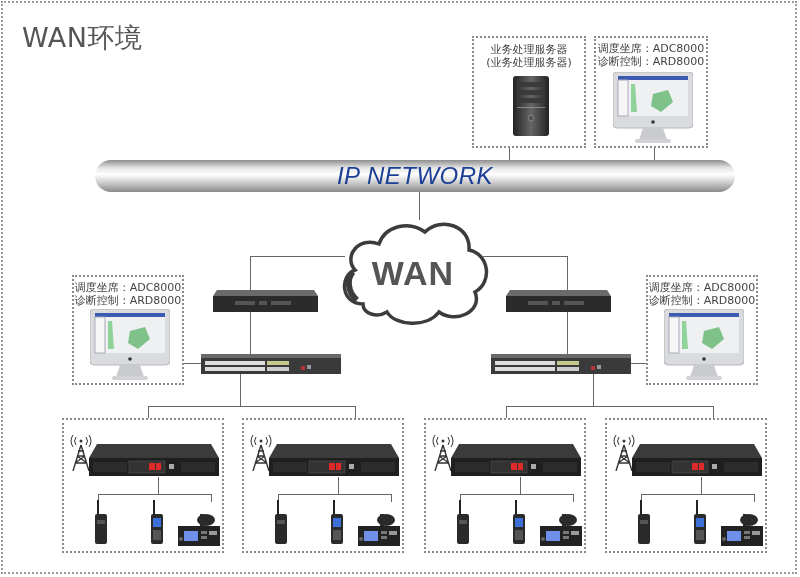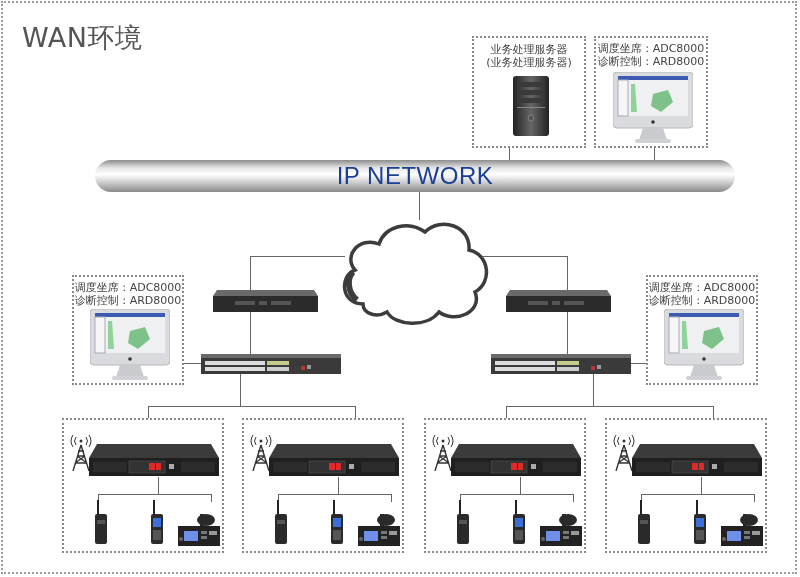--- a/index.html
+++ b/index.html
@@ -5,21 +5,21 @@
   html,body{margin:0;padding:0;background:#fff;}
   body{width:800px;height:577px;position:relative;overflow:hidden;font-family:"DejaVu Sans","Liberation Sans",sans-serif;}
   .abs{position:absolute;}
   .outer{left:1px;top:1px;width:796px;height:573px;border:2px dotted #9a9a9a;box-sizing:border-box;}
   .title{left:22px;top:20px;font-size:27px;color:#555;letter-spacing:0.5px;}
   .dbox{border:2px dotted #8a8a8a;box-sizing:border-box;background:#fff;}
   .lbl{font-size:11px;color:#444;line-height:13px;text-align:center;white-space:nowrap;}
   .line{background:#666;}
   .pipe{left:95px;top:160px;width:640px;height:32px;border-radius:16px;
     background:linear-gradient(#8d8d8d 0%,#e6e6e6 25%,#ffffff 45%,#d8d8d8 65%,#8a8a8a 100%);}
-  .pipe-text{left:0;top:0;width:640px;height:32px;line-height:32px;text-align:center;color:#1a3f94;font-size:24px;font-family:"Liberation Sans",sans-serif;letter-spacing:0.5px;}
+  .pipe-text{left:0;top:0;width:640px;height:32px;line-height:32px;text-align:center;color:#1a3f94;font-size:24px;font-family:"Liberation Sans",sans-serif;letter-spacing:0.5px;font-style:italic;}
   .router{width:105px;height:22px;}
   .switch{width:140px;height:20px;}
   .monitor{width:80px;height:70px;}
   .server{width:40px;height:58px;}
   .repeater{width:130px;height:36px;}
   svg{display:block;}
 </style>
 </head>
 <body>
 
@@ -73,20 +73,21 @@
   <div class="abs pipe-text">IP NETWORK</div>
 </div>
 
 <div class="abs line" style="left:419px;top:192px;width:1px;height:28px;"></div>
 
 <div class="abs" style="left:333px;top:212px;width:160px;height:120px;">
   <svg width="160" height="120" viewBox="0 0 160 120">
     <path d="M30 92 C8 92 6 64 22 58 C10 44 26 24 46 32 C52 14 76 8 92 20 C108 4 138 14 136 38 C156 42 160 70 142 80 C150 100 122 112 106 100 C94 116 62 114 54 100 C44 106 30 102 30 92 Z" fill="#fff" stroke="#3c3c3c" stroke-width="3.5"></path>
     <path d="M20 60 C14 66 14 80 24 88" fill="none" stroke="#3c3c3c" stroke-width="6"></path>
   </svg>
+  <div class="abs" style="left:0;top:42px;width:160px;text-align:center;font-size:34px;font-weight:bold;color:#555;font-family:'Liberation Sans',sans-serif;letter-spacing:1px;">WAN</div>
 </div>
 
 <div class="abs line" style="left:250px;top:256px;width:95px;height:1px;"></div>
 <div class="abs line" style="left:250px;top:256px;width:1px;height:34px;"></div>
 <div class="abs line" style="left:482px;top:256px;width:86px;height:1px;"></div>
 <div class="abs line" style="left:567px;top:256px;width:1px;height:34px;"></div>
 
 <div class="abs router" style="left:213px;top:290px;">
   <svg width="105" height="24" viewBox="0 0 105 24">
     <path d="M4 0 L101 0 L105 6 L0 6 Z" fill="#6a6a6a"></path>

